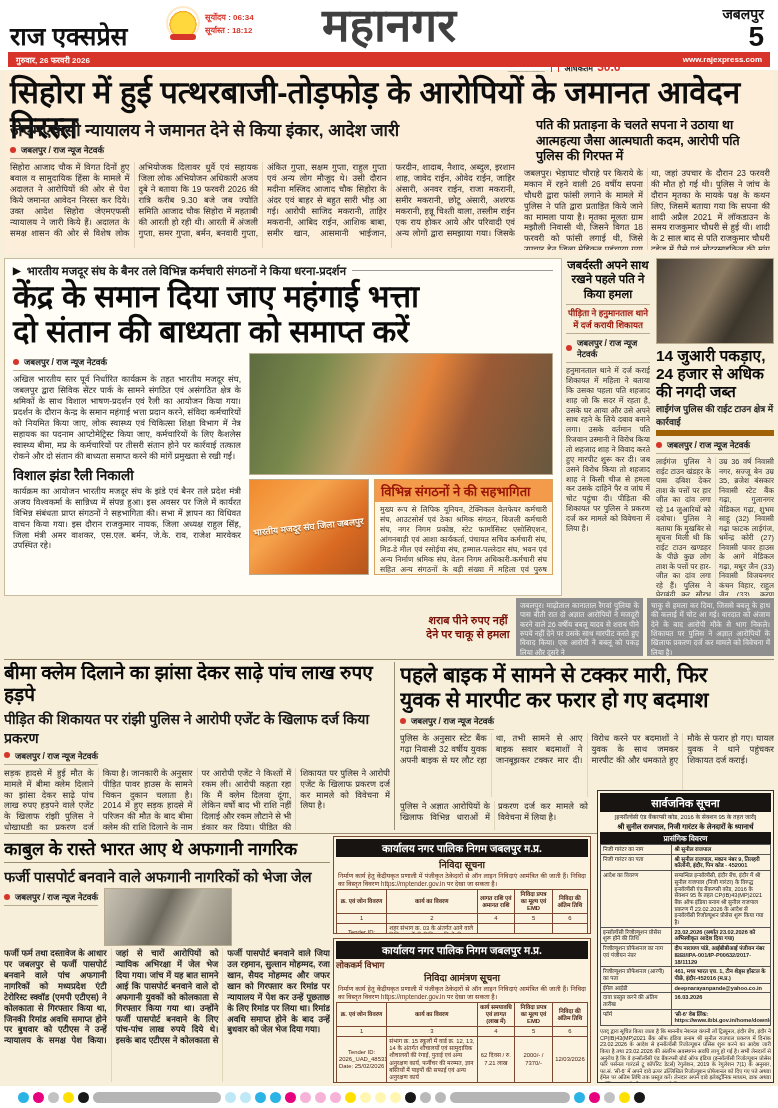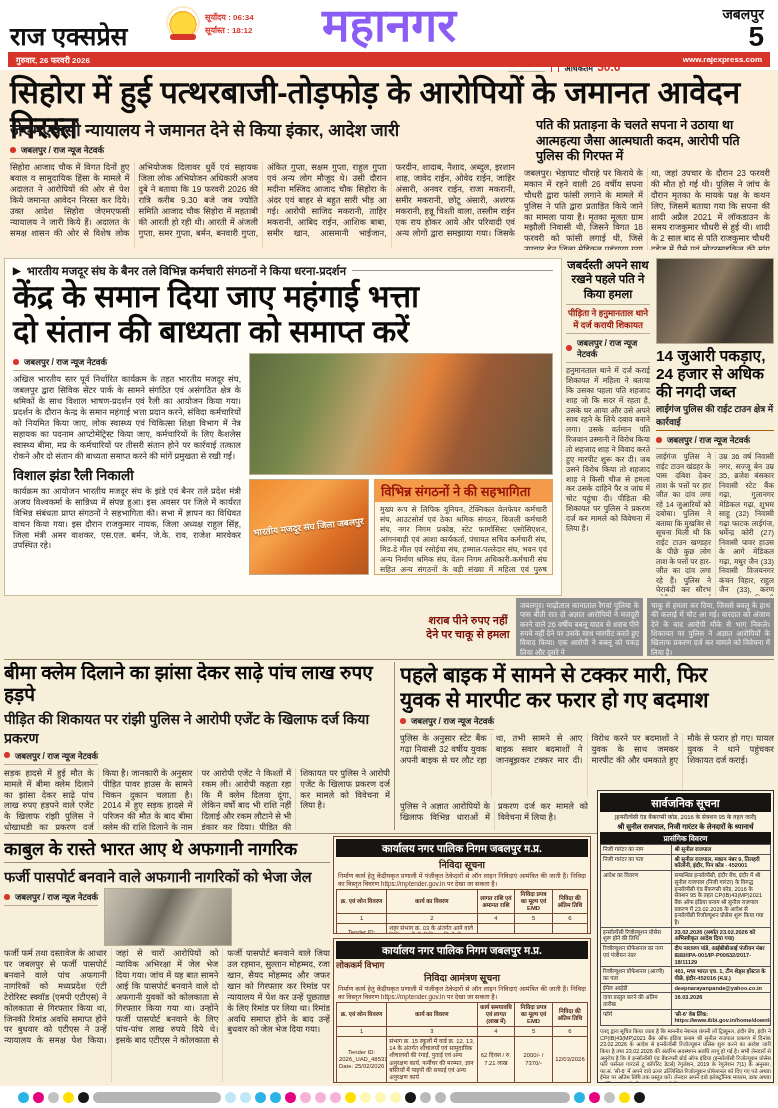--- a/index.html
+++ b/index.html
@@ -6,39 +6,39 @@
   *{box-sizing:border-box;font-family:"Liberation Sans",sans-serif;}
   .page{position:relative;width:778px;height:1108px;margin:0 auto;background:#f8efda;overflow:hidden;}
   
   .masthead{position:absolute;left:0;top:0;width:778px;height:70px;background:#ffffff;}
   .brand{position:absolute;left:10px;top:18px;font-size:25px;font-weight:900;color:#111;letter-spacing:0;}
   .redbar{position:absolute;left:8px;top:52px;width:762px;height:15px;background:#d8352a;color:#fff;font-size:8px;display:flex;justify-content:space-between;align-items:center;padding:0 8px;font-weight:bold;}
   .sunbox{position:absolute;left:168px;top:8px;display:flex;align-items:center;gap:7px;}
   .sun-icon{width:30px;height:30px;border-radius:50%;background:radial-gradient(circle at 50% 55%,#ffd83d 0 52%,#f5a623 60%,transparent 62%);position:relative;box-shadow:0 0 0 2px rgba(245,166,35,.25);}
   .sun-icon:after{content:"";position:absolute;left:2px;right:2px;bottom:-2px;height:6px;background:#d8352a;border-radius:3px;}
   .suntimes{display:flex;flex-direction:column;gap:2px;font-size:8px;font-weight:bold;color:#d8352a;}
-  .nhead{position:absolute;left:50%;transform:translateX(-50%);top:2px;font-size:46px;font-weight:900;color:#8b5cf6;line-height:1;}
+  .nhead{position:absolute;left:50%;transform:translateX(-50%);top:2px;font-size:46px;font-weight:900;color:#404040;line-height:1;}
   .tempbox{position:absolute;left:508px;top:32px;display:flex;align-items:center;gap:6px;margin-top:28px;}
   .templabel{font-size:13px;font-weight:900;color:#1a1a1a;}
   .thermo{width:8px;height:30px;border:1.5px solid #d8352a;border-radius:5px;position:relative;}
   .thermo:after{content:"";position:absolute;left:1px;right:1px;bottom:1px;height:16px;background:#d8352a;border-radius:3px;}
   .thermo:before{content:"";position:absolute;left:-3px;bottom:-6px;width:12px;height:12px;background:#d8352a;border-radius:50%;}
   .temps{display:flex;flex-direction:column;gap:2px;}
   .temps .trow{display:flex;gap:4px;align-items:baseline;}
   .tlab{font-size:8px;font-weight:bold;color:#222;}
   .tval{font-size:12px;font-weight:900;color:#d8352a;}
   .citybox{position:absolute;right:14px;top:4px;text-align:right;}
   .cityname{font-size:14px;font-weight:900;color:#111;}
   .pageno{font-size:28px;font-weight:900;color:#111;line-height:1;}
   
   .byline{display:flex;align-items:center;gap:5px;font-size:8.5px;font-weight:bold;color:#222;margin:3px 0;border-bottom:1px solid #b9ab90;padding-bottom:3px;width:fit-content;}
   .byline .dot{width:6px;height:6px;border-radius:50%;background:#d8352a;flex:0 0 auto;}
   .bodytext{font-size:8.4px;line-height:1.3;color:#2a2a2a;text-align:justify;}
   .cols4{column-count:4;column-gap:9px;column-rule:1px solid #e0d4ba;}
-  .cols3{column-count:3;column-gap:9px;column-rule:1px solid #e0d4ba;}
+  .cols3{column-count:3;column-gap:9px;column-rule:1px solid #e0d4ba;font-weight:bold;}
   .cols2{column-count:2;column-gap:8px;column-rule:1px solid #e0d4ba;}
   .clip{overflow:hidden;}
   .photo{background:#777;position:relative;overflow:hidden;border:1px solid #b9ab90;}
   
   .lead{position:absolute;left:4px;top:72px;width:770px;height:182px;background:#fdeeda;padding:4px 6px;overflow:hidden;}
   .lead h1{margin:0;font-size:31px;line-height:1.12;font-weight:900;color:#0d0d0d;}
   .lead-left{position:absolute;left:6px;top:46px;width:505px;height:132px;overflow:hidden;}
   .lead-left h2{margin:0 0 2px 0;font-size:17px;font-weight:bold;color:#1a1a1a;}
   .lead-body{height:86px;}
   .lead-right{position:absolute;left:520px;top:46px;width:246px;height:132px;overflow:hidden;}
@@ -64,21 +64,21 @@
   .bottomstrip{position:absolute;left:4px;top:598px;width:558px;height:58px;display:flex;gap:5px;overflow:hidden;}
   .bs-text{width:140px;flex:0 0 auto;font-size:7.8px;line-height:1.3;color:#2a2a2a;text-align:justify;overflow:hidden;padding:2px 4px;background:#fffdf6;border:1px solid #c9bb9d;}
   .photo-crowd{flex:1;background:linear-gradient(100deg,#e08a3a 0%,#f2a752 25%,#c9773a 45%,#8a5a38 70%,#b5804a 100%);border:1px solid #b9ab90;}
   .assault-col{position:absolute;left:566px;top:258px;width:84px;height:338px;overflow:hidden;}
   .assault-col h3{margin:0;font-size:11.5px;line-height:1.25;font-weight:900;color:#0d0d0d;text-align:center;}
   .subhead-red{font-size:8.6px;font-weight:bold;color:#9c1408;text-align:center;margin:3px 0;border-top:1px solid #b9ab90;border-bottom:1px solid #b9ab90;padding:2px 0;}
   .acol-body{font-size:7.6px;line-height:1.3;color:#2a2a2a;text-align:justify;overflow:hidden;height:220px;}
   .gamblers-col{position:absolute;left:656px;top:258px;width:118px;height:338px;overflow:hidden;}
   .photo-gamblers{height:86px;background:linear-gradient(120deg,#4a4238 0%,#6e6152 25%,#8c7a62 45%,#3c362c 70%,#5d5344 100%);margin-bottom:3px;}
   .gamblers-col h3{margin:0;font-size:15.5px;line-height:1.15;font-weight:900;color:#0b0b0b;}
-  .gamblers-sub{font-size:9px;font-weight:bold;color:#222;margin:2px 0;border-bottom:1px solid #a16207;padding-bottom:2px;}
+  .gamblers-sub{font-size:9px;font-weight:bold;color:#222;margin:2px 0;border-bottom:6px solid #a16207;padding-bottom:2px;}
   .gcol-body{font-size:7.4px;line-height:1.28;color:#2a2a2a;text-align:justify;height:172px;overflow:hidden;}
   .knife-box{position:absolute;left:424px;top:598px;width:350px;height:58px;display:flex;gap:4px;overflow:hidden;}
   .knife-title{width:88px;flex:0 0 auto;font-size:11px;line-height:1.3;font-weight:900;color:#7a1208;text-align:center;display:flex;align-items:center;}
   .kgray{flex:1;background:#8f8f8f;color:#f2f2f2;font-size:7.2px;line-height:1.3;padding:3px 4px;text-align:justify;overflow:hidden;}
   .hdiv{position:absolute;left:4px;width:770px;height:1px;background:#9b8d72;}
   .vdiv{position:absolute;width:1px;background:#9b8d72;}
   
   .insurance{position:absolute;left:4px;top:662px;width:386px;height:168px;overflow:hidden;}
   .insurance h2{margin:0;font-size:19px;line-height:1.15;font-weight:900;color:#0b0b0b;}
   .insurance h3{margin:3px 0 2px 0;font-size:14px;font-weight:bold;color:#1a1a1a;}

